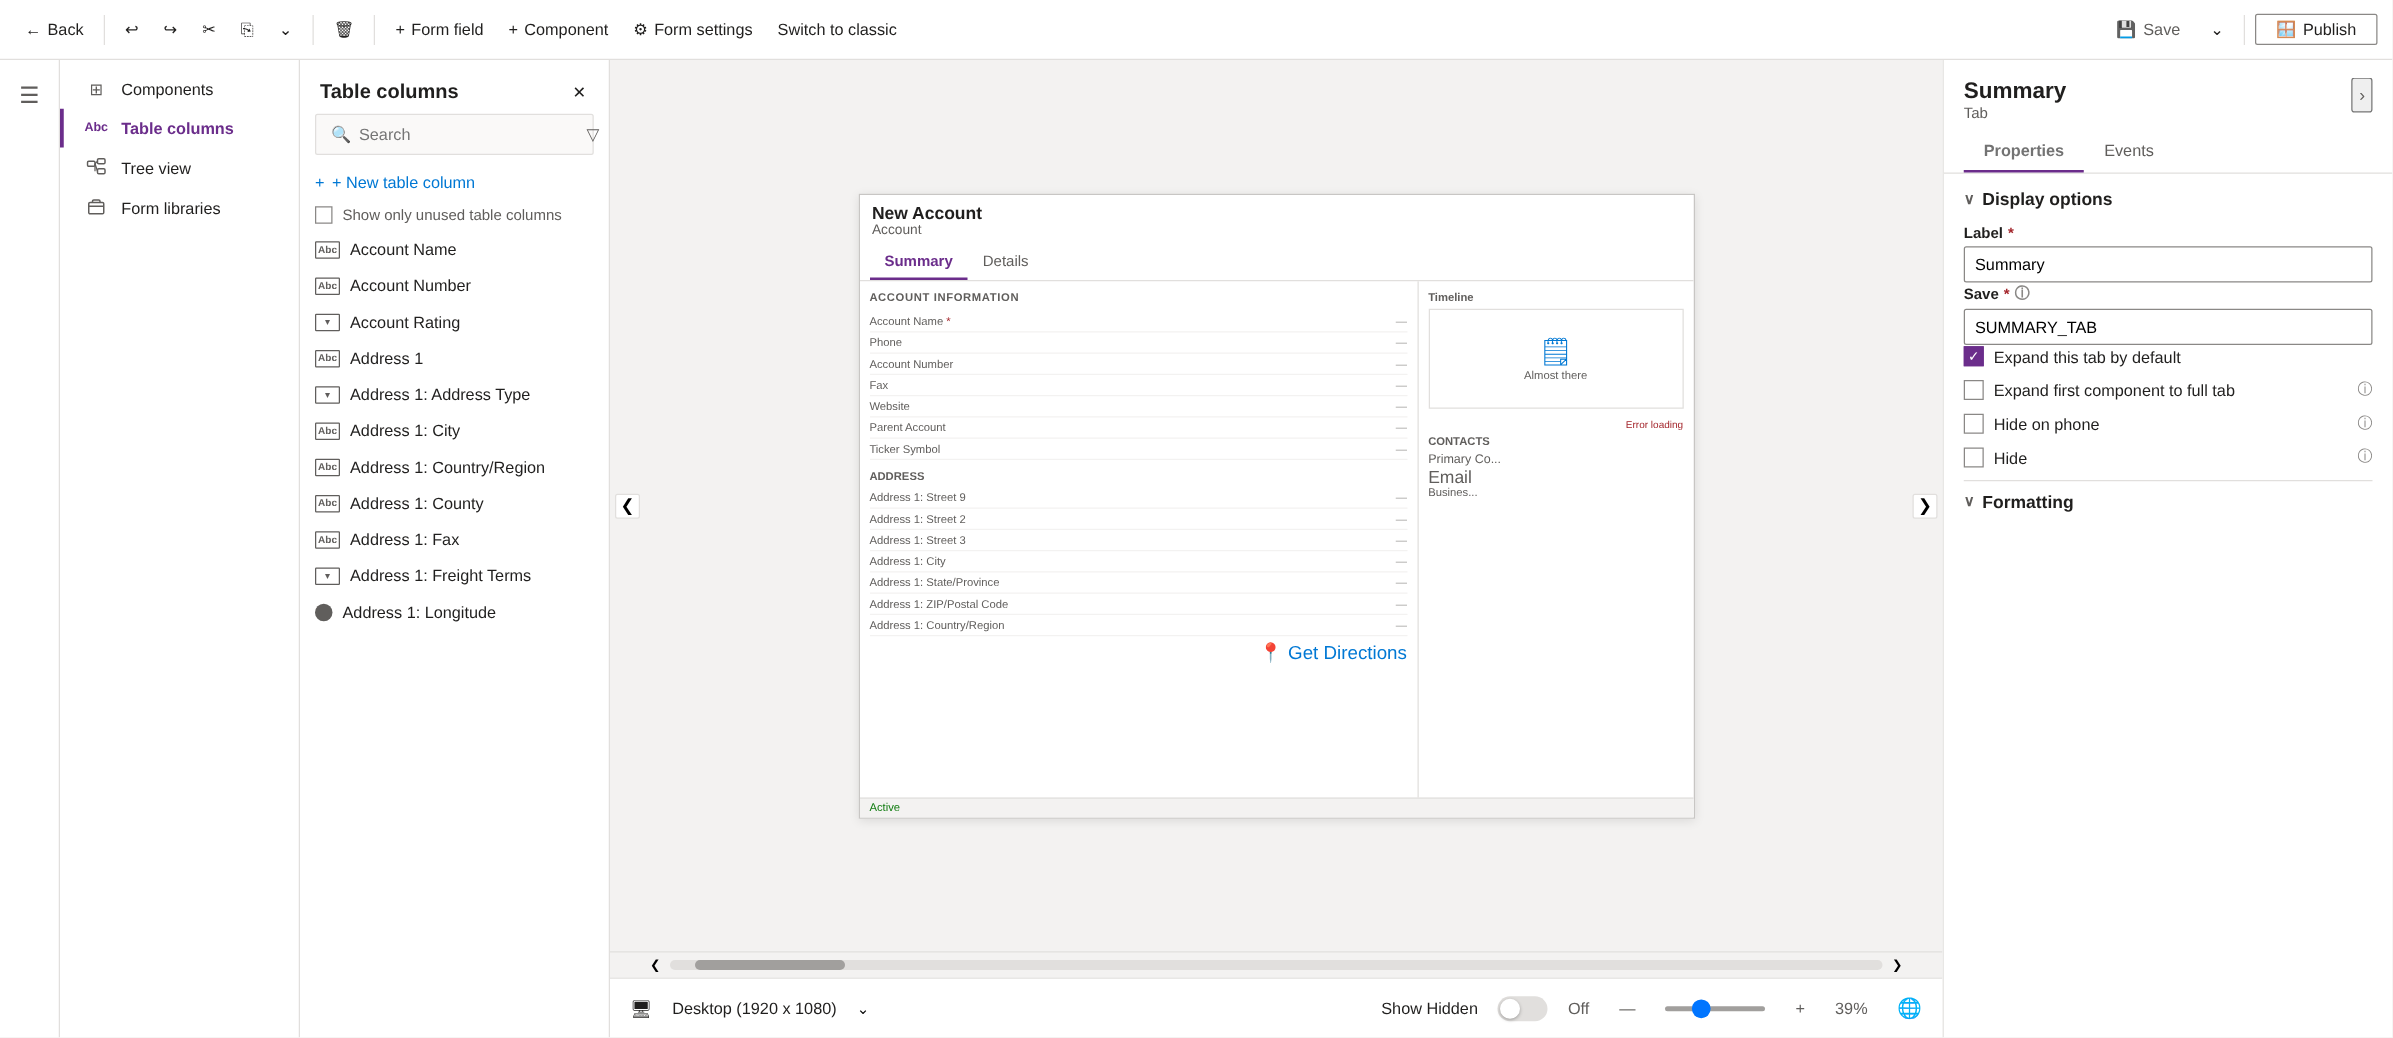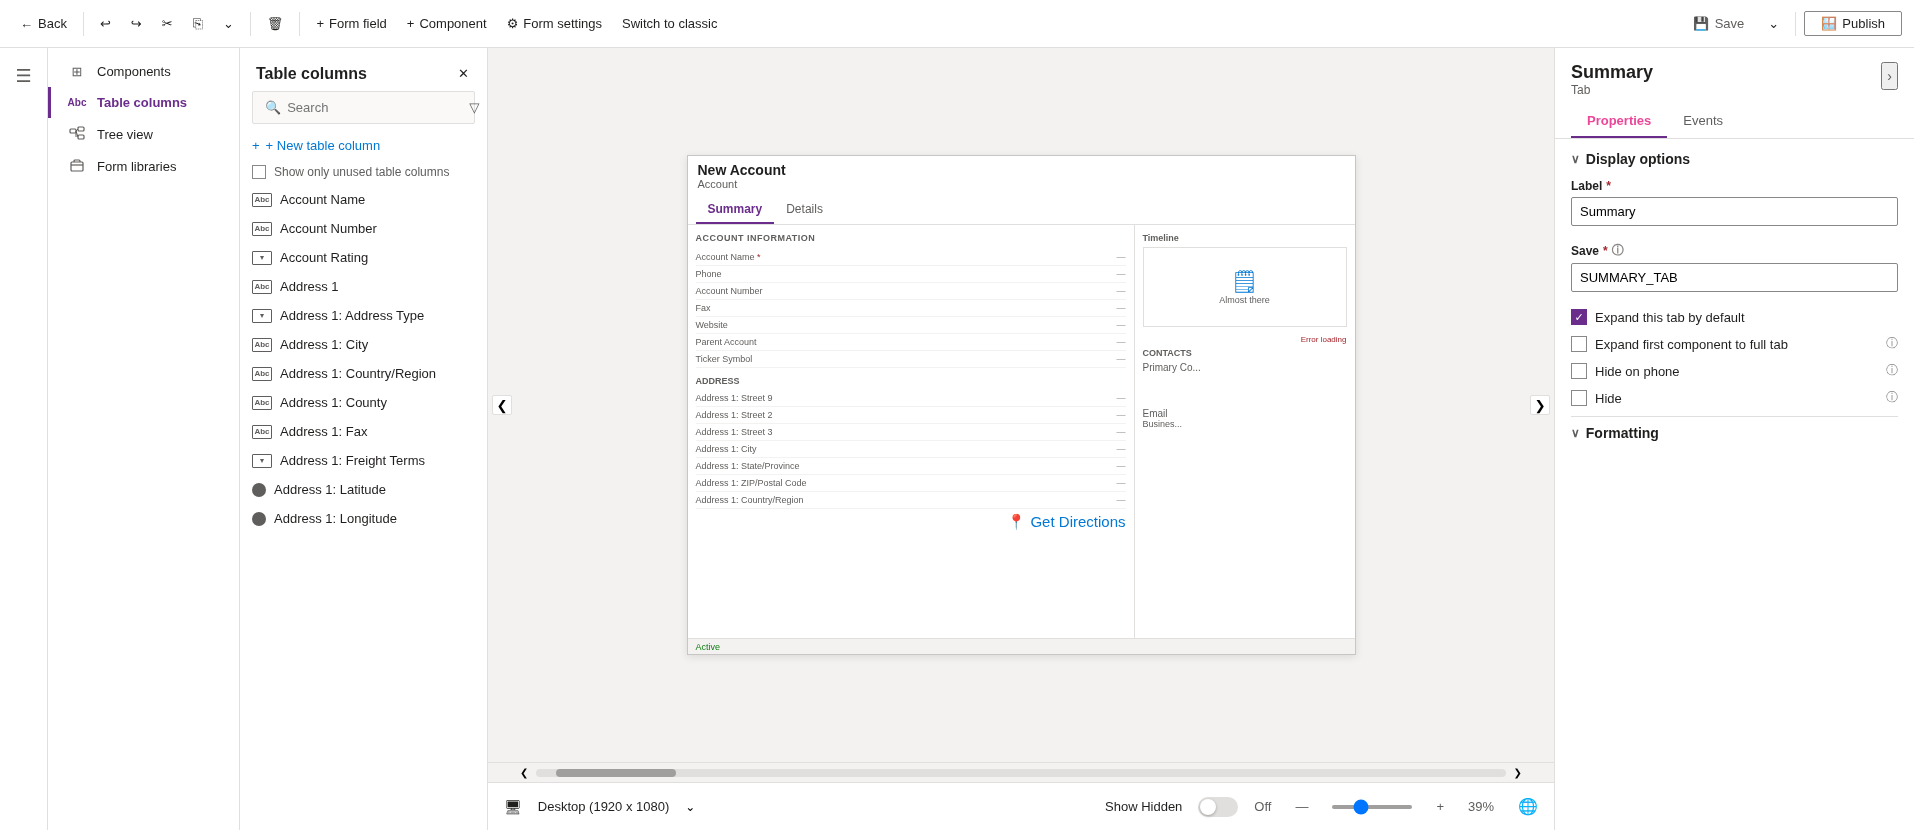--- a/index.html
+++ b/index.html
@@ -146,31 +146,31 @@
       border-bottom: 1px solid #e1dfdd; padding-bottom: 0;
     }
     #rp-title-block { flex: 1; }
     #rp-title { font-size: 18px; font-weight: 600; }
     #rp-subtitle { font-size: 12px; color: #605e5c; margin-bottom: 8px; }
     #rp-nav { display: flex; gap: 0; }
     .rp-nav-item {
       padding: 8px 16px; font-size: 13px; cursor: pointer; color: #605e5c;
       border-bottom: 2px solid transparent;
     }
-    .rp-nav-item.active { color: #ec4899; border-bottom-color: #6b2d8b; font-weight: 600; }
+    .rp-nav-item.active { color: #737373; border-bottom-color: #6b2d8b; font-weight: 600; }
     #rp-close { color: #605e5c; cursor: pointer; font-size: 14px; padding: 4px; }
     #rp-body { padding: 12px 16px; flex: 1; }
 
     
     .rp-section-header {
       display: flex; align-items: center; gap: 6px;
       font-size: 14px; font-weight: 600; margin-bottom: 12px; cursor: pointer;
     }
     .rp-section-chevron { font-size: 12px; color: #605e5c; }
-    .rp-field-group { margin-bottom: 16px; }
+    .rp-field-group { }
     .rp-label { font-size: 12px; font-weight: 600; margin-bottom: 4px; display: flex; align-items: center; gap: 4px; }
     .rp-required { color: #a4262c; }
     .rp-input {
       width: 100%; padding: 6px 8px; border: 1px solid #8a8886;
       font-size: 13px; outline: none; border-radius: 2px;
     }
     .rp-checkbox-row {
       display: flex; align-items: flex-end; gap: 8px;
       margin-bottom: 10px; cursor: pointer;
     }
@@ -364,24 +364,20 @@
       <div class="lp-item">
         <div class="lp-item-icon text">Abc</div>
         <span>Address 1: Fax</span>
       </div>
       <div class="lp-item">
         <div class="lp-item-icon dropdown"></div>
         <span>Address 1: Freight Terms</span>
       </div>
       <div class="lp-item">
         <div class="lp-item-icon circle"></div>
-        <span>Address 1: Latitude</span>
-      </div>
-      <div class="lp-item">
-        <div class="lp-item-icon circle"></div>
         <span>Address 1: Longitude</span>
       </div>
     </div>
   </div>
 
   <div id="canvas">
     <div id="canvas-inner">
 
       <button style="position:absolute;left:4px;top:50%;transform:translateY(-50%);border:1px solid #e1dfdd;background:#fff;cursor:pointer;width:20px;height:20px;display:flex;align-items:center;justify-content:center;border-radius:2px;">
         <span>❮</span>
@@ -469,21 +465,21 @@
           </div>
           <div class="fp-right">
             <div style="font-size:9px;font-weight:700;color:#605e5c;margin-bottom:4px;">Timeline</div>
             <div style="display:flex;flex-direction:column;align-items:center;justify-content:center;height:80px;border:1px solid #e1dfdd;margin-bottom:8px;">
               <span style="font-size:22px;color:#0078d4;">🗒</span>
               <span style="font-size:9px;color:#605e5c;">Almost there</span>
             </div>
             <div style="font-size:8px;color:#a4262c;text-align:right;margin-bottom:4px;">Error loading</div>
             <div style="font-size:9px;font-weight:700;color:#605e5c;margin-bottom:4px;">CONTACTS</div>
             <div style="font-size:10px;color:#605e5c;">Primary Co...</div>
-            <div style="font-size:10px;color:#605e5c;margin-top:35px;">Email</div>
+            <div style="font-size:14px;color:#605e5c;">Email</div>
             <div style="font-size:9px;color:#605e5c;">Busines...</div>
           </div>
         </div>
 
         <div style="position:absolute;bottom:0;left:0;right:0;height:16px;background:#f3f2f1;border-top:1px solid #e1dfdd;display:flex;align-items:center;padding:0 8px;">
           <span style="font-size:9px;color:#107c10;">Active</span>
         </div>
       </div>
     </div>
 

